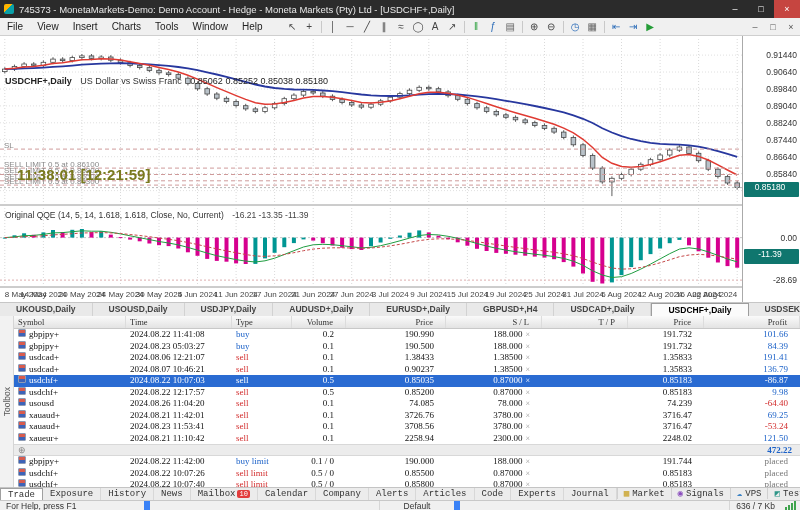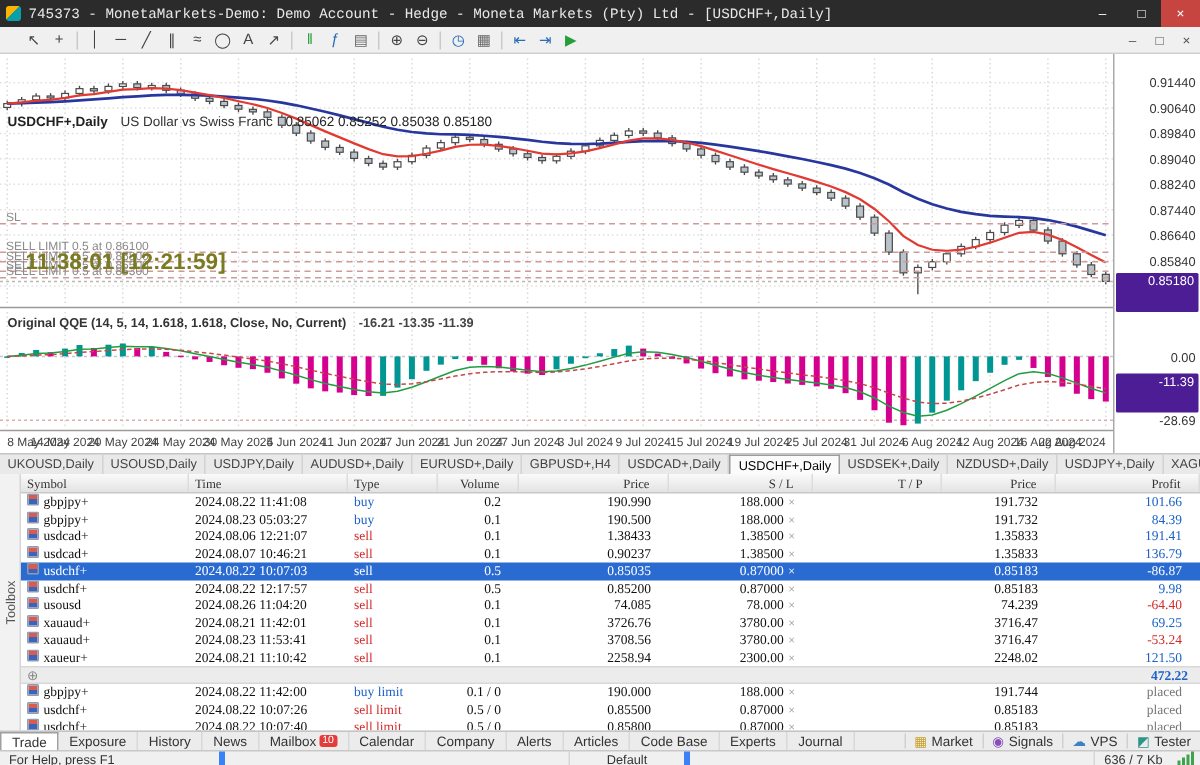--- a/index.html
+++ b/index.html
@@ -5,21 +5,21 @@
   * { margin:0; padding:0; box-sizing:border-box; }
   body { font-family:"Liberation Sans", sans-serif; background:#888; }
   #root { position:relative; width:800px; height:510px; background:#fff; overflow:hidden;
           font-family:"Liberation Sans", sans-serif; }
 
   
   .titlebar { position:absolute; top:0; left:0; right:0; height:18px; background:#2b2b2b;
               color:#e8e8e8; display:flex; align-items:center; font-size:9.5px; }
   .app-icon { width:10px; height:10px; margin:0 5px 0 4px;
               background:linear-gradient(135deg,#ffb400 0 45%,#0aa0a8 45% 100%); border-radius:2px; }
-  .titlebar .title { white-space:nowrap; overflow:hidden;font-family:Liberation Mono, monospace; }
+  .titlebar .title { white-space:nowrap; overflow:hidden; }
   .win-controls { margin-left:auto; display:flex; height:100%; }
   .win-btn { width:26px; height:100%; display:flex; align-items:center; justify-content:center;
              font-size:9px; color:#fff; }
   .win-btn.close { background:#c64540; }
 
   
   .menubar { position:absolute; top:18px; left:0; right:0; height:18px; background:#f0f0f0;
              border-bottom:1px solid #cfcfcf; display:flex; align-items:center; font-size:10px; color:#222; }
   .menu-item { padding:0 7px; line-height:17px; }
   .tb-sep { width:1px; height:12px; background:#c9c9c9; margin:0 3px; }
@@ -27,33 +27,33 @@
                font-size:10px; border:1px solid transparent; border-radius:2px; }
   .child-controls { margin-left:auto; display:flex; }
   .child-btn { width:18px; height:16px; display:flex; align-items:center; justify-content:center;
                font-size:9px; color:#555; }
 
   
   .chart-region { position:absolute; top:36px; left:0; width:742px; height:266px; background:#fff; }
   .price-axis { position:absolute; top:36px; left:742px; width:58px; height:266px;
                 background:#fff; border-left:1px solid #aaa; font-size:8.5px; color:#333; }
   .pa-label { position:absolute; right:3px; height:10px; line-height:10px; }
-  .pa-tag { position:absolute; left:1px; right:1px; height:26px; line-height:11px; background:#4c1d95;
-            color:#fff; text-align:right; padding-right:3px; font-size:8.5px; border-radius:1px; }
+  .pa-tag { position:absolute; left:1px; right:1px; height:15px; line-height:11px; background:#0f766e;
+            color:#fff; text-align:center; padding-right:3px; font-size:8.5px; border-radius:1px; }
   .legend { position:absolute; top:2px; left:5px; font-size:9px; color:#222; white-space:nowrap;margin-top:38px; }
   .legend .sym { font-weight:bold; }
   .legend .desc { margin:0 6px; color:#333; }
   .clock { position:absolute; top:148px; left:17px; font-size:15px; font-weight:bold; color:#7a7a1e; }
   .qqe-label { position:absolute; top:137px; left:5px; font-size:8.5px; color:#333; white-space:nowrap; }
   .qqe-label .vals { margin-left:6px; color:#444; }
 
   
   .chart-tabs { position:absolute; top:302px; left:0; right:0; height:14px; background:#e9e9e9;
                 border-top:1px solid #c6c6c6; display:flex; align-items:stretch; font-size:8.5px; color:#444; }
-  .chart-tab { padding:0 5px; line-height:13px; border-right:1px solid #d2d2d2; white-space:nowrap; }
+  .chart-tab { padding:0 16px; line-height:13px; border-right:1px solid #d2d2d2; white-space:nowrap;font-weight:bold; }
   .chart-tab.active { background:#fbfbfb; border:1px solid #9d9d9d; border-bottom:none; color:#000; }
 
   
   .toolbox { position:absolute; top:316px; left:0; right:0; height:171px; background:#fff; overflow:hidden; }
   .tb-strip { position:absolute; left:0; top:0; width:14px; height:100%; background:#f2f2f2;
               border-right:1px solid #d5d5d5; display:flex; align-items:center; justify-content:center; }
   .tb-strip span { writing-mode:vertical-rl; transform:rotate(180deg); font-size:8.5px; color:#555; }
   .tb-main { position:absolute; left:14px; top:0; right:0; height:100%; overflow:hidden;font-family:Liberation Serif, serif; }
   .grid-row { display:grid; grid-template-columns:112px 106px 60px 54px 100px 96px 86px 76px 1fr;
               align-items:center; }
@@ -74,52 +74,61 @@
   .trow.selected .cell, .trow.selected .cell span { color:#fff !important; }
   .balance-row { height:12px; background:#ececec; border-top:1px solid #d8d8d8; border-bottom:1px solid #d8d8d8;
                  display:flex; align-items:center; font-size:9px; font-weight:bold; color:#111;
                  padding-left:4px; gap:14px; }
   .balance-row .bal-ico { color:#888; font-weight:normal; font-size:9px; }
   .balance-profit { margin-left:auto; padding-right:8px; color:#1c62c8; }
   .status-placed { color:#777; }
 
   
   .tabsbar { position:absolute; top:487px; left:0; right:0; height:13px; background:#ececec;
-             border-top:1px solid #c4c4c4; display:flex; align-items:center; font-size:9px; color:#333; }
+             border-top:1px solid #c4c4c4; display:flex; align-items:flex-start; font-size:9px; color:#333;font-family:Liberation Mono, monospace; }
   .btab { padding:0 7px; line-height:12px; border-right:1px solid #d8d8d8; display:flex; align-items:center; gap:2px; }
   .btab.active { background:#fff; border:1px solid #a0a0a0; border-bottom:none; }
   .badge { background:#e23c3c; color:#fff; font-size:7px; line-height:8px; padding:0 2px; border-radius:2px; }
   .corner { margin-left:auto; display:flex; align-items:stretch; }
   .corner-btn { display:flex; align-items:center; gap:3px; padding:0 6px; border-left:1px solid #d0d0d0; }
   .corner-ico { font-size:9px; }
 
   
   .statusbar { position:absolute; top:500px; left:0; right:0; height:10px; background:#f0f0f0;
                border-top:1px solid #c8c8c8; display:flex; align-items:center; font-size:8.5px; color:#333; }
-  .sb-seg { padding:0 6px; border-right:4px solid #3b82f6; height:100%; display:flex; align-items:center; }
+  .sb-seg { padding:0 6px; border-right:6px solid #3b82f6; height:100%; display:flex; align-items:center; }
   .sb-fill { flex:1; border-right:1px solid #d6d6d6; height:100%; }
   .bars { display:flex; align-items:flex-end; gap:1px; margin:0 4px; }
   .bars i { display:block; width:2px; background:#3fa34d; }
 </style>
 </head>
 <body>
 
 <div id="root">
 
   <div class="titlebar">
     <div class="app-icon"></div>
     <div class="title">745373 - MonetaMarkets-Demo: Demo Account - Hedge - Moneta Markets (Pty) Ltd - [USDCHF+,Daily]</div>
     <div class="win-controls" id="win-controls">
         <div class="win-btn">–</div>
         <div class="win-btn">□</div>
         <div class="win-btn close">×</div>
       </div>
   </div>
 
   <div class="menubar">
+    <span id="menu-items" style="display:flex">
+        <div class="menu-item">File</div>
+        <div class="menu-item">View</div>
+        <div class="menu-item">Insert</div>
+        <div class="menu-item">Charts</div>
+        <div class="menu-item">Tools</div>
+        <div class="menu-item">Window</div>
+        <div class="menu-item">Help</div>
+      </span>
     <span id="toolbar-icons" style="display:flex;align-items:center;margin-left:14px">
         <div class="tool-icon" style="color: rgb(68, 68, 68);">↖</div>
         <div class="tool-icon" style="color: rgb(68, 68, 68);">+</div>
         <div class="tb-sep"></div>
         <div class="tool-icon" style="color: rgb(68, 68, 68);">│</div>
         <div class="tool-icon" style="color: rgb(68, 68, 68);">─</div>
         <div class="tool-icon" style="color: rgb(68, 68, 68);">╱</div>
         <div class="tool-icon" style="color: rgb(68, 68, 68);">∥</div>
         <div class="tool-icon" style="color: rgb(68, 68, 68);">≈</div>
         <div class="tool-icon" style="color: rgb(68, 68, 68);">◯</div>
@@ -468,21 +477,21 @@
         <polyline points="4.8,201.6 14.5,201.3 24.1,200.7 33.7,200.4 43.4,199.8 53.0,198.9 62.6,198.4 72.3,197.7 81.9,197.0 91.5,196.8 101.2,196.6 110.8,196.9 120.5,197.5 130.1,198.5 139.7,199.5 149.4,200.7 159.0,202.1 168.6,203.3 178.3,204.7 187.9,206.5 197.5,208.5 207.2,210.8 216.8,212.9 226.5,214.9 236.1,216.8 245.7,218.5 255.4,220.0 265.0,220.4 274.6,219.8 284.3,218.5 293.9,216.7 303.5,214.7 313.2,213.1 322.8,212.2 332.5,211.8 342.1,211.8 351.7,212.0 361.4,212.3 371.0,212.0 380.6,211.1 390.3,209.9 399.9,208.3 409.5,206.5 419.2,204.6 428.8,203.4 438.5,202.8 448.1,202.9 457.7,203.4 467.4,204.4 477.0,205.7 486.6,207.1 496.3,208.6 505.9,210.0 515.5,211.4 525.2,212.6 534.8,213.9 544.5,215.0 554.1,216.3 563.7,217.8 573.4,219.8 583.0,222.5 592.6,226.1 602.3,229.4 611.9,232.0 621.5,233.1 631.2,232.8 640.8,231.5 650.5,229.4 660.1,226.8 669.7,223.8 679.4,220.7 689.0,219.0 698.6,218.4 708.3,218.9 717.9,220.1 727.5,221.6 737.2,223.2" fill="none" stroke="#c54848" stroke-width="1" stroke-dasharray="3,2"></polyline>
         <line x1="0" y1="169" x2="742" y2="169" stroke="#9a9a9a"></line>
         <line x1="0" y1="251" x2="742" y2="251" stroke="#9a9a9a"></line>
       </svg>
     <div class="legend">
       <span class="sym">USDCHF+,Daily</span>
       <span class="desc">US Dollar vs Swiss Franc</span>
       <span>0.85062 0.85252 0.85038 0.85180</span>
     </div>
     <div class="clock" style="top: 129.605px;">11:38:01 [12:21:59]</div>
-    <div class="qqe-label" style="top: 174px; font-weight: bold;">
+    <div class="qqe-label" style="top: 174px;">
       <span>Original QQE (14, 5, 14, 1.618, 1.618, Close, No, Current)</span>
       <span class="vals">-16.21 -13.35 -11.39</span>
     </div>
   </div>
   <div class="price-axis" id="price-axis">
       <div class="pa-label" style="top: 14.1px;">0.91440</div>
       <div class="pa-label" style="top: 31px;">0.90640</div>
       <div class="pa-label" style="top: 48px;">0.89840</div>
       <div class="pa-label" style="top: 64.9px;">0.89040</div>
       <div class="pa-label" style="top: 81.8px;">0.88240</div>

